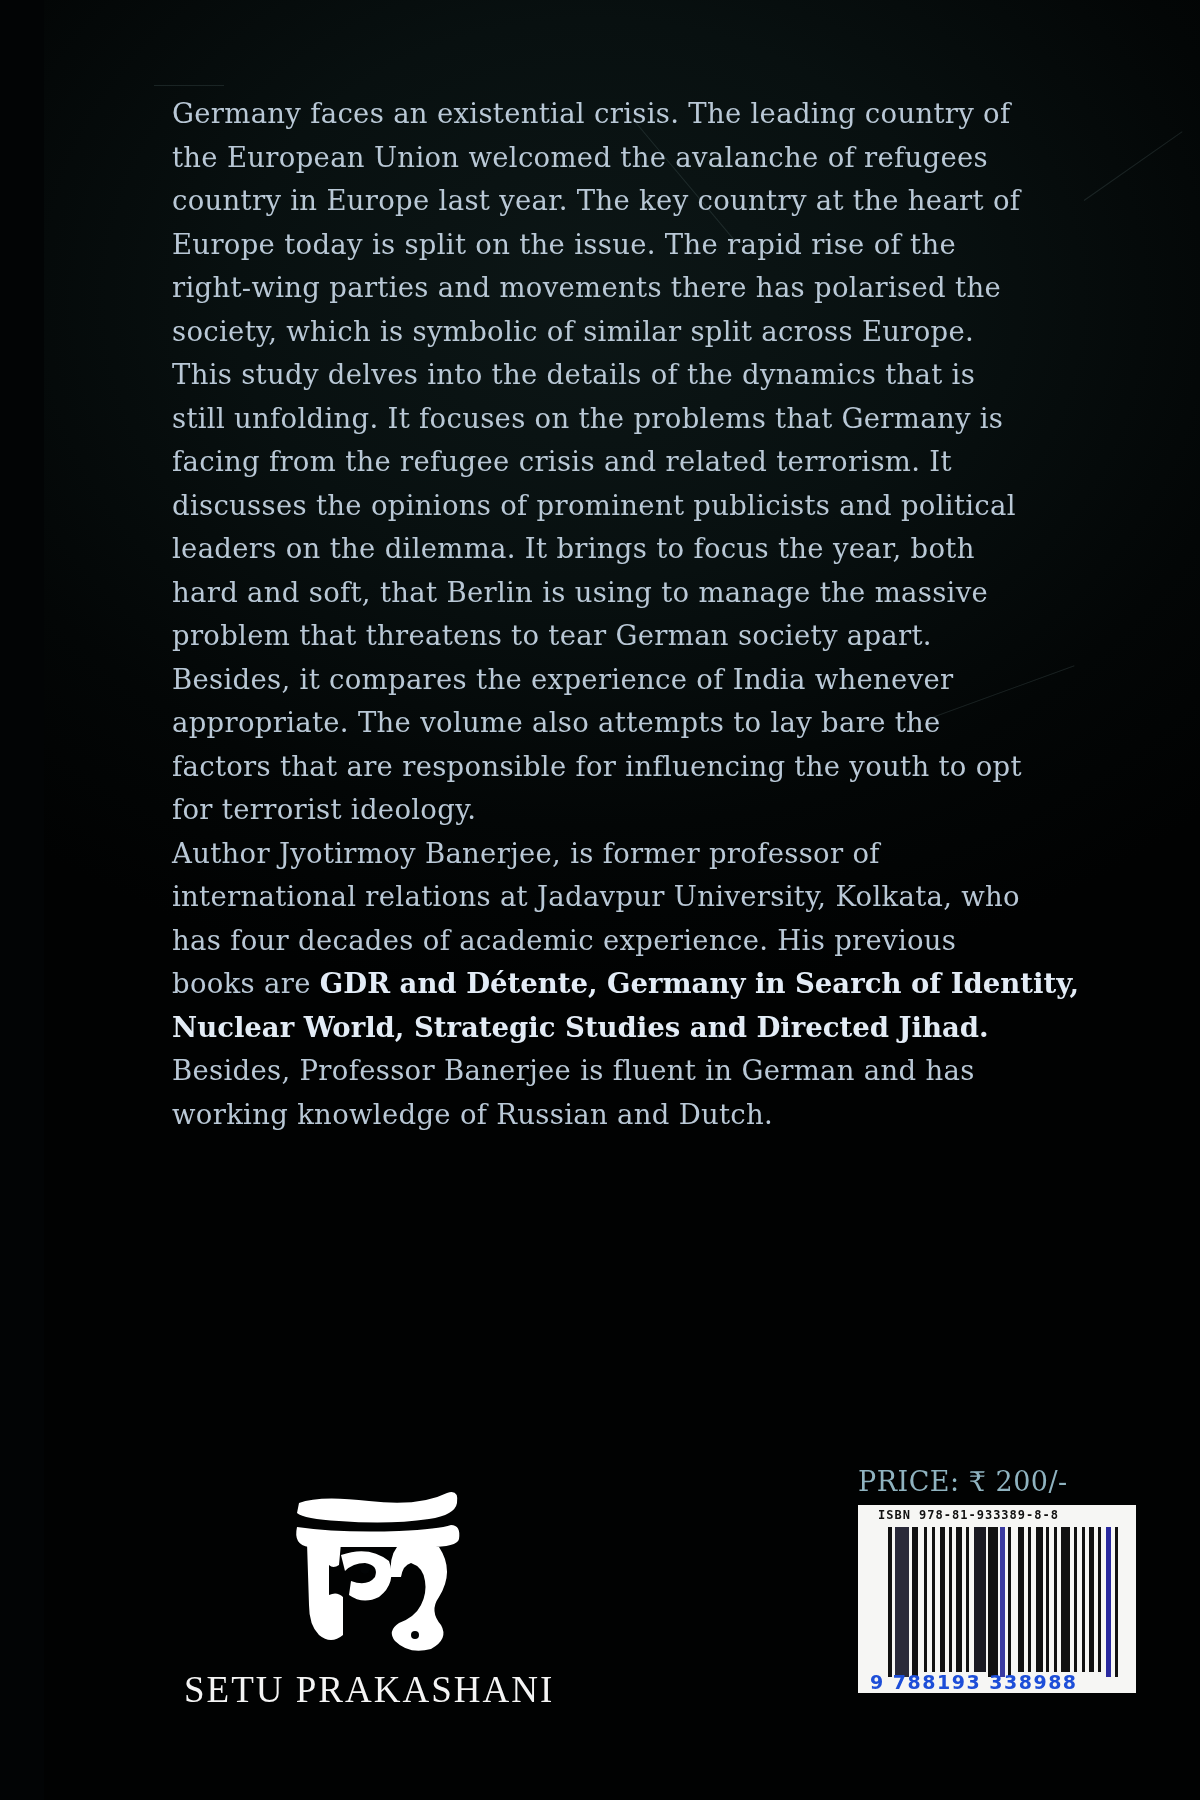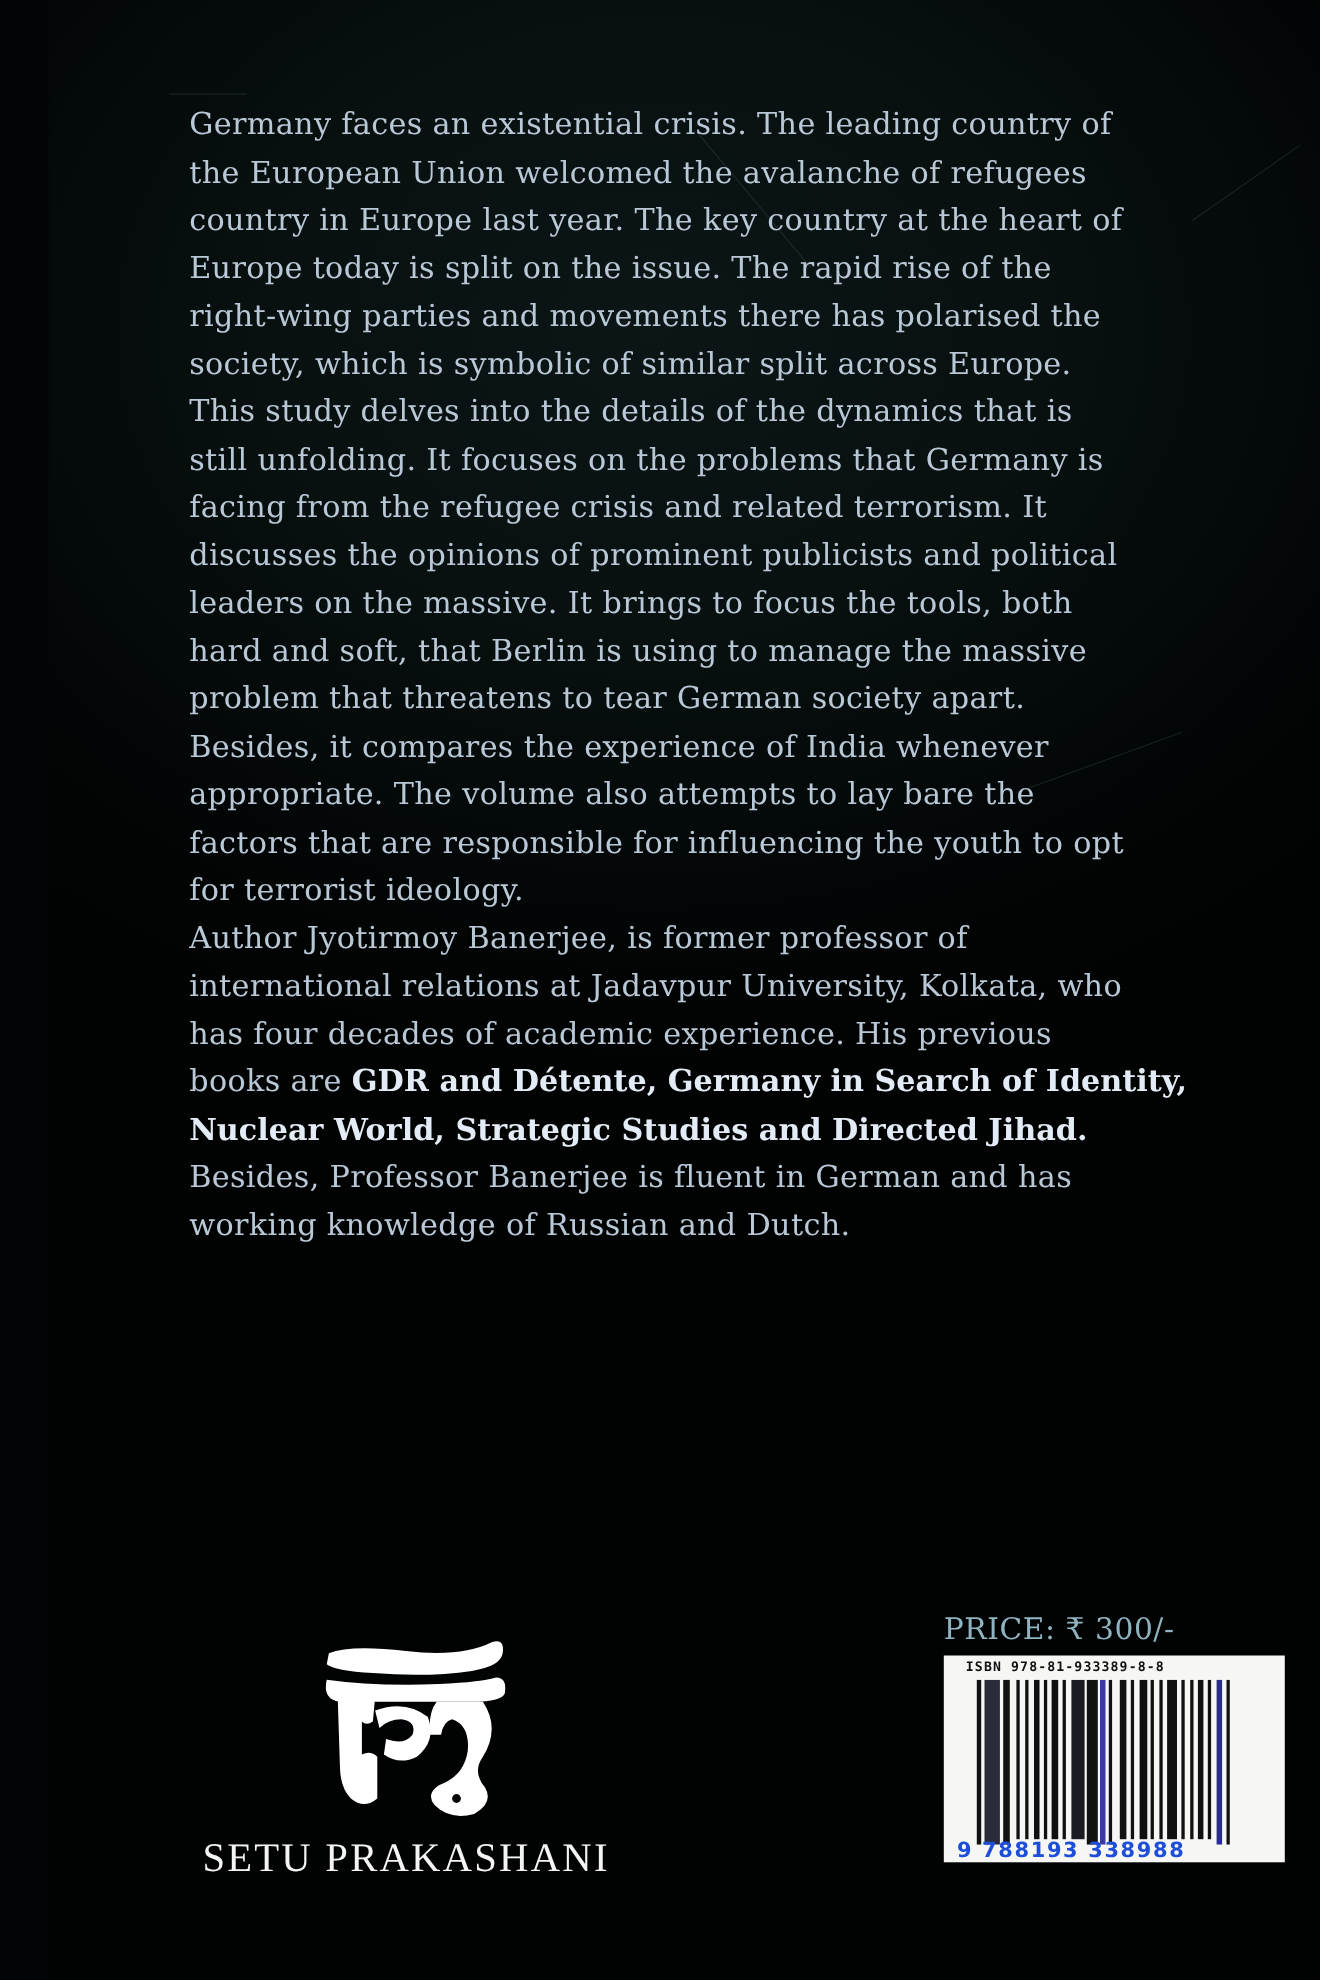--- a/index.html
+++ b/index.html
@@ -36,21 +36,21 @@
     font-family: Liberation Serif, serif; font-size: 37px; letter-spacing: 2px;
     color: #f4f4f4;
     text-align: center;
   }
   .price {
     position: absolute; left: 814px; top: 1466px;
     font-family: "DejaVu Serif", serif; font-size: 27px; color: #8fb3c0;
     letter-spacing: 0.5px;
   }
   .barcode {
-    position: absolute; left: 814px; top: 1505px; width: 310px; height: 188px;
+    position: absolute; left: 814px; top: 1505px; width: 278px; height: 188px;
     background: #f6f6f4;
   }
   .isbn-top {
     position: absolute; left: 20px; top: 3px; font-family: "DejaVu Sans Mono", monospace;
     font-size: 12px; font-weight: bold; color: #111; letter-spacing: 1px; white-space: nowrap;
   }
   .bars { position: absolute; left: 28px; top: 22px; width: 240px; height: 150px; }
   .isbn-digits {
     position: absolute; left: 12px; top: 166px;
     font-family: "DejaVu Sans", sans-serif; font-size: 19px; font-weight: bold; color: #1d4ed8;
@@ -71,21 +71,21 @@
     <span class="line">Germany faces an existential crisis. The leading country of</span>
     <span class="line">the European Union welcomed the avalanche of refugees</span>
     <span class="line">country in Europe last year. The key country at the heart of</span>
     <span class="line">Europe today is split on the issue. The rapid rise of the</span>
     <span class="line">right-wing parties and movements there has polarised the</span>
     <span class="line">society, which is symbolic of similar split across Europe.</span>
     <span class="line">This study delves into the details of the dynamics that is</span>
     <span class="line">still unfolding. It focuses on the problems that Germany is</span>
     <span class="line">facing from the refugee crisis and related terrorism. It</span>
     <span class="line">discusses the opinions of prominent publicists and political</span>
-    <span class="line">leaders on the massive. It brings to focus the tools, both</span>
+    <span class="line">leaders on the dilemma. It brings to focus the year, both</span>
     <span class="line">hard and soft, that Berlin is using to manage the massive</span>
     <span class="line">problem that threatens to tear German society apart.</span>
     <span class="line">Besides, it compares the experience of India whenever</span>
     <span class="line">appropriate. The volume also attempts to lay bare the</span>
     <span class="line">factors that are responsible for influencing the youth to opt</span>
     <span class="line">for terrorist ideology.</span>
 
     <span class="line">Author Jyotirmoy Banerjee, is former professor of</span>
     <span class="line">international relations at Jadavpur University, Kolkata, who</span>
     <span class="line">has four decades of academic experience. His previous</span>
@@ -106,21 +106,21 @@
 
       <path d="M62 70 Q90 60 110 76 Q118 98 100 112 Q84 120 70 110 L72 96 Q88 102 96 92 Q100 80 86 78 Q74 78 66 86 Z" fill="#ffffff"></path>
       <circle cx="86" cy="84" r="5" fill="#020405"></circle>
 
       <path d="M118 62 L160 62 Q176 86 160 112 Q150 126 162 140 Q170 154 152 164 Q130 170 116 156 Q108 146 120 138 Q136 132 142 120 Q148 108 146 96 Q144 82 132 78 Q124 80 122 92 L112 92 Q110 72 118 62 Z" fill="#ffffff"></path>
       <circle cx="136" cy="150" r="4" fill="#020405"></circle>
     </svg>
   </div>
   <div class="publisher">SETU PRAKASHANI</div>
 
-  <div class="price">PRICE: ₹ 300/-</div>
+  <div class="price">PRICE: ₹ 200/-</div>
 
   <div class="barcode">
     <div class="isbn-top">ISBN 978-81-933389-8-8</div>
     <svg class="bars" width="240" height="150" viewBox="0 0 240 150">
       <g fill="#111">
         <rect x="2" y="0" width="4" height="150"></rect>
         <rect x="9" y="0" width="14" height="150" fill="#2a2a3a"></rect>
         <rect x="26" y="0" width="6" height="150"></rect>
         <rect x="38" y="0" width="3" height="145"></rect>
         <rect x="46" y="0" width="3" height="145"></rect>

